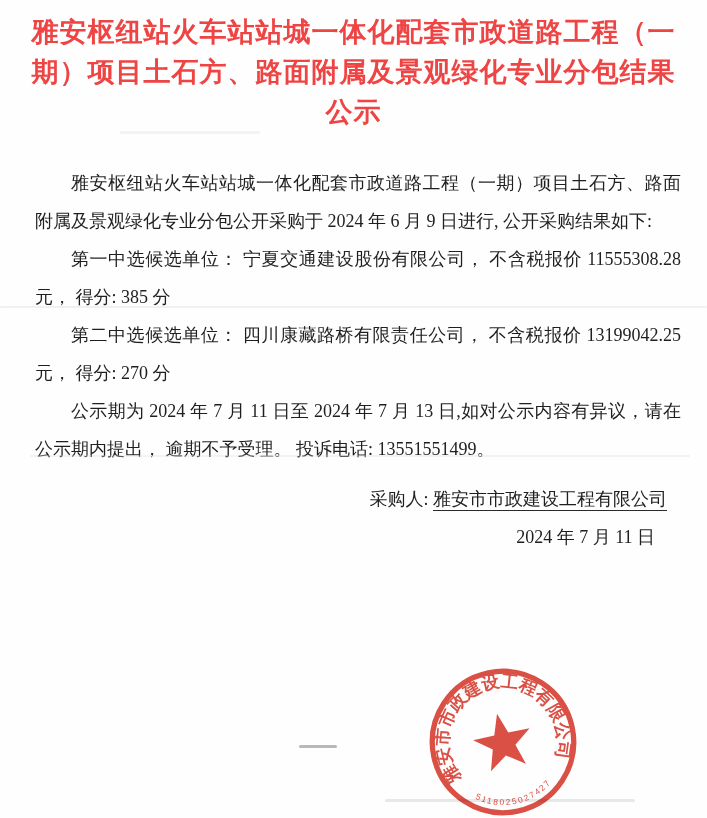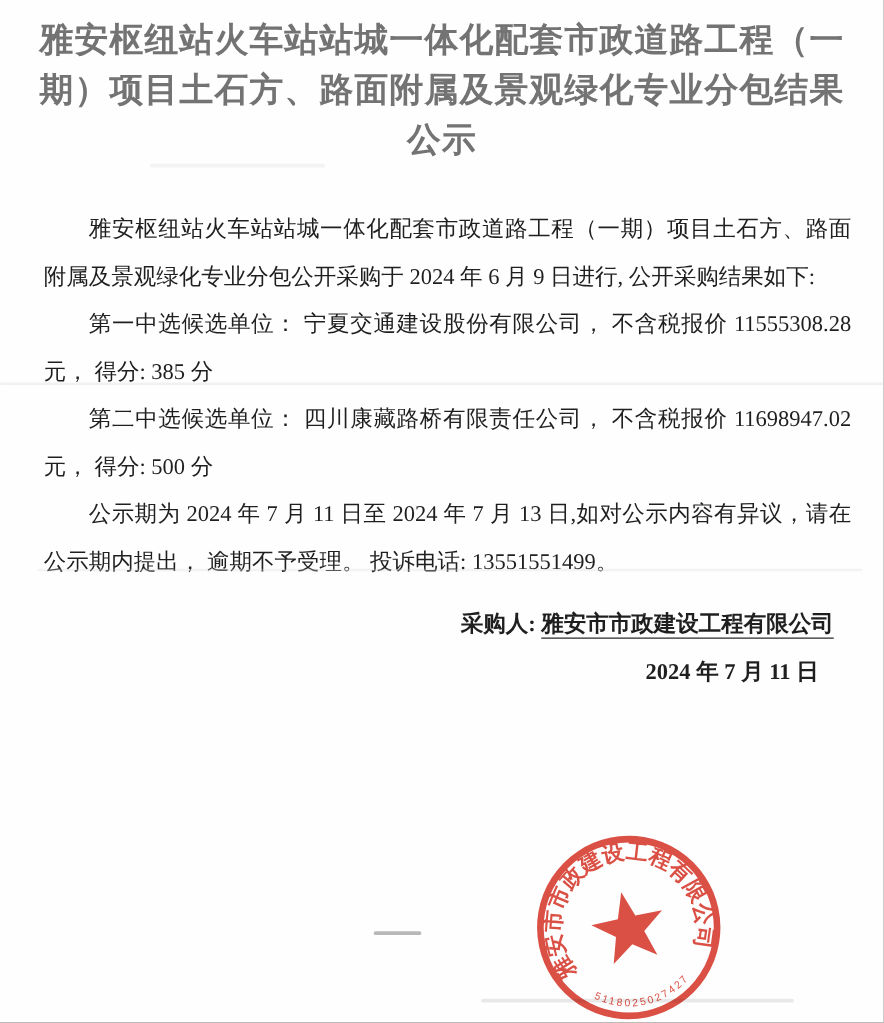--- a/index.html
+++ b/index.html
@@ -13,36 +13,35 @@
     font-family: "Liberation Serif", serif;
     color: #1f1f1f;
   }
   .title {
     margin: 12px 26px 0 26px;
     text-align: center;
     font-family: "Liberation Sans", sans-serif;
     font-weight: 700;
     font-size: 27px;
     line-height: 40px;
-    color: #737373;
+    color: #ef4444;
     letter-spacing: 1px;
   }
   .content {
     margin: 32px 26px 0 35px;
     font-size: 18px;
     line-height: 38px;
     text-align: justify;
   }
   .content p { margin: 0; }
   .content p.indent { text-indent: 2em; }
   .signature {
     margin-top: 12px;
     font-size: 18px;
     line-height: 38px;
-    font-weight: bold;
   }
   .purchaser-line {
     text-align: right;
     margin-right: 40px;
     position: relative;
     z-index: 2;
   }
   .purchaser-name {
     border-bottom: 1.5px solid #2a2a2a;
     padding-bottom: 1px;
@@ -80,21 +79,21 @@
 </head>
 <body>
 
 <div class="page">
 
   <h1 class="title">雅安枢纽站火车站站城一体化配套市政道路工程（一期）项目土石方、路面附属及景观绿化专业分包结果公示</h1>
 
   <div class="content">
     <p class="indent">雅安枢纽站火车站站城一体化配套市政道路工程（一期）项目土石方、路面附属及景观绿化专业分包公开采购于 2024 年 6 月 9 日进行, 公开采购结果如下:</p>
     <p class="indent">第一中选候选单位： 宁夏交通建设股份有限公司， 不含税报价 11555308.28 元， 得分: 385 分</p>
-    <p class="indent">第二中选候选单位： 四川康藏路桥有限责任公司， 不含税报价 11698947.02 元， 得分: 500 分</p>
+    <p class="indent">第二中选候选单位： 四川康藏路桥有限责任公司， 不含税报价 13199042.25 元， 得分: 270 分</p>
     <p class="indent">公示期为 2024 年 7 月 11 日至 2024 年 7 月 13 日,如对公示内容有异议，请在公示期内提出， 逾期不予受理。 投诉电话: 13551551499。</p>
   </div>
 
   <div class="signature">
     <div class="purchaser-line">
       <span>采购人:</span>
       <span class="purchaser-name">雅安市市政建设工程有限公司</span>
     </div>
     <div class="date-line">2024 年 7 月 11 日</div>
   </div>

